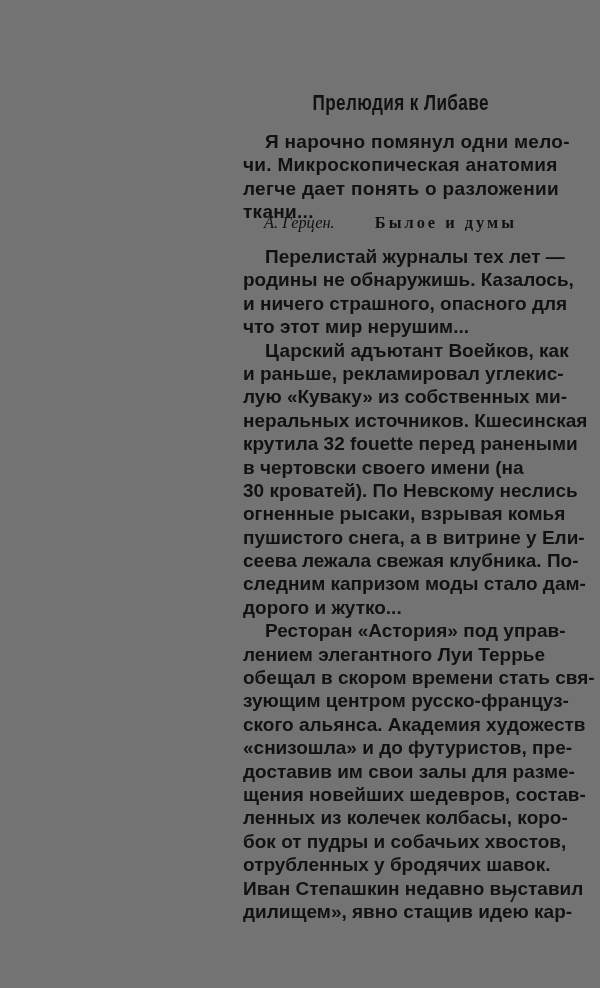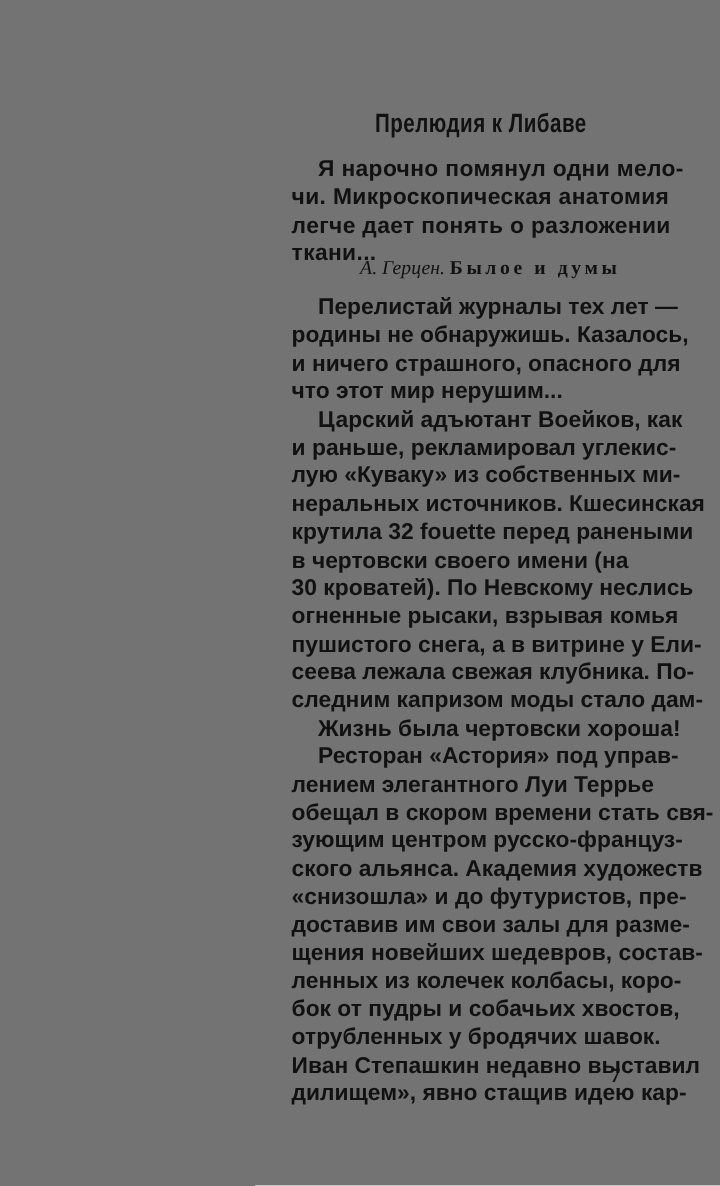--- a/index.html
+++ b/index.html
@@ -77,20 +77,21 @@
       line-height: 23.4px;
       white-space: nowrap;
     }
     .attribution .author {
       font-style: italic;
       font-weight: normal;
     }
     .attribution .work {
       letter-spacing: 3px;
       font-weight: bold;
+      margin-left: 36px;
     }
     .body-block {
       top: 245px;
     }
     .page-number {
       position: absolute;
       left: 495px;
       width: 22px;
       top: 887px;
       text-align: right;
@@ -127,21 +128,21 @@
     <span class="line">и раньше, рекламировал углекис-</span>
     <span class="line">лую «Куваку» из собственных ми-</span>
     <span class="line">неральных источников. Кшесинская</span>
     <span class="line">крутила 32 fouette перед ранеными</span>
     <span class="line">в чертовски своего имени (на</span>
     <span class="line">30 кроватей). По Невскому неслись</span>
     <span class="line">огненные рысаки, взрывая комья</span>
     <span class="line">пушистого снега, а в витрине у Ели-</span>
     <span class="line">сеева лежала свежая клубника. По-</span>
     <span class="line">следним капризом моды стало дам-</span>
-    <span class="line indent last">Жизнь была чертовски хороша!</span>
+    <span class="line last">дорого и жутко...</span>
     <span class="line indent">Ресторан «Астория» под управ-</span>
     <span class="line">лением элегантного Луи Террье</span>
     <span class="line">обещал в скором времени стать свя-</span>
     <span class="line">зующим центром русско-француз-</span>
     <span class="line">ского альянса. Академия художеств</span>
     <span class="line">«снизошла» и до футуристов, пре-</span>
     <span class="line">доставив им свои залы для разме-</span>
     <span class="line">щения новейших шедевров, состав-</span>
     <span class="line">ленных из колечек колбасы, коро-</span>
     <span class="line">бок от пудры и собачьих хвостов,</span>

